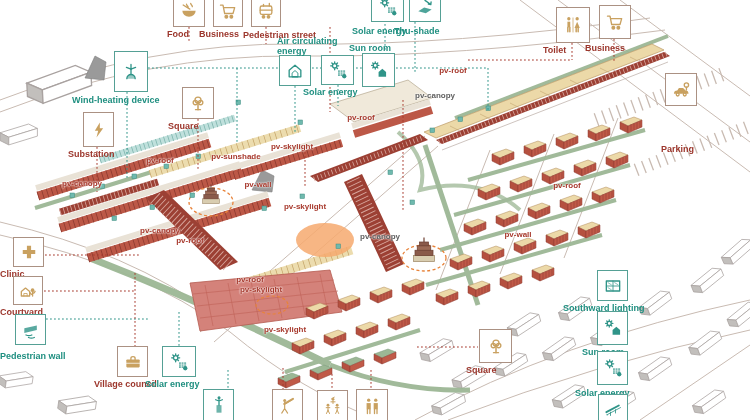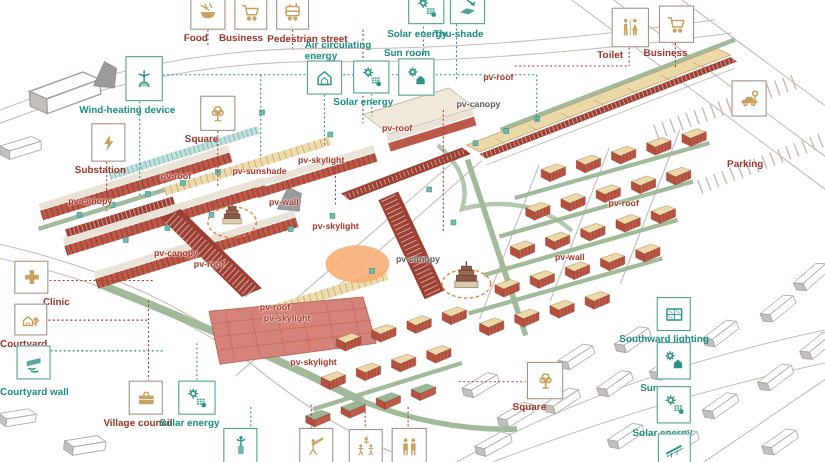--- a/index.html
+++ b/index.html
@@ -417,41 +417,41 @@
         </span>
       </div>
       <div class="llabel teal" style="left: 349px; top: 43px; width: 56px;">Sun room</div>
       <div class="lbox red" style="left: 13px; top: 237px; width: 31px; height: 30px;">
         <span class="licon">
           <svg width="20" height="20" viewBox="0 0 24 24" fill="none" stroke="currentColor" stroke-width="1.6" stroke-linecap="round" stroke-linejoin="round">
             <path d="M9.5,4.5 h5 v5 h5 v5 h-5 v5 h-5 v-5 h-5 v-5 h5 z" fill="currentColor" stroke="none"></path>
           </svg>
         </span>
       </div>
-      <div class="llabel red" style="left: 0px; top: 269px; width: 58px; padding-left: 39px;">Clinic</div>
+      <div class="llabel red" style="left: 0px; top: 269px; width: 58px;">Clinic</div>
       <div class="lbox red" style="left: 13px; top: 276px; width: 30px; height: 29px;">
         <span class="licon">
           <svg width="20" height="20" viewBox="0 0 24 24" fill="none" stroke="currentColor" stroke-width="1.6" stroke-linecap="round" stroke-linejoin="round">
             <path d="M4,18 v-5.5 l5,-4 5,4 V18 z"></path>
             <path d="M7,18 v-3 h4 v3" stroke-width="1"></path>
             <circle cx="17.5" cy="11" r="2.2" fill="currentColor" stroke="none"></circle>
             <path d="M17.5,13.2 V18 M17.5,15 q2.5,-0.5 3,-2.5 M17.5,16.5 q-2.5,-0.5 -3,-2.5"></path>
           </svg>
         </span>
       </div>
       <div class="llabel red" style="left: 0px; top: 307px; width: 58px;">Courtyard</div>
       <div class="lbox teal" style="left: 15px; top: 314px; width: 31px; height: 31px;">
         <span class="licon">
           <svg width="20" height="20" viewBox="0 0 24 24" fill="none" stroke="currentColor" stroke-width="1.6" stroke-linecap="round" stroke-linejoin="round">
             <polygon points="4,10 19,6.5 19,12 4,15.5" fill="currentColor" stroke="none" opacity="0.8"></polygon>
             <path d="M6,18 q3.5,1.4 7,0 M9,21 q3.5,1.4 7,0"></path>
           </svg>
         </span>
       </div>
-      <div class="llabel teal" style="left: 0px; top: 351px; width: 96px;">Courtyard wall</div>
+      <div class="llabel teal" style="left: 0px; top: 351px; width: 96px;">Pedestrian wall</div>
       <div class="lbox red" style="left: 117px; top: 346px; width: 31px; height: 31px;">
         <span class="licon">
           <svg width="20" height="20" viewBox="0 0 24 24" fill="none" stroke="currentColor" stroke-width="1.6" stroke-linecap="round" stroke-linejoin="round">
             <rect x="4" y="9" width="16" height="9.5" rx="1" fill="currentColor" stroke="none"></rect>
             <path d="M9.5,9 v-1.5 a2.5,2 0 0 1 5,0 V9"></path>
             <path d="M4,13.5 h16" stroke="#ffffff" stroke-width="0.9"></path>
           </svg>
         </span>
       </div>
       <div class="llabel red" style="left: 94px; top: 379px; width: 78px;">Village council</div>

